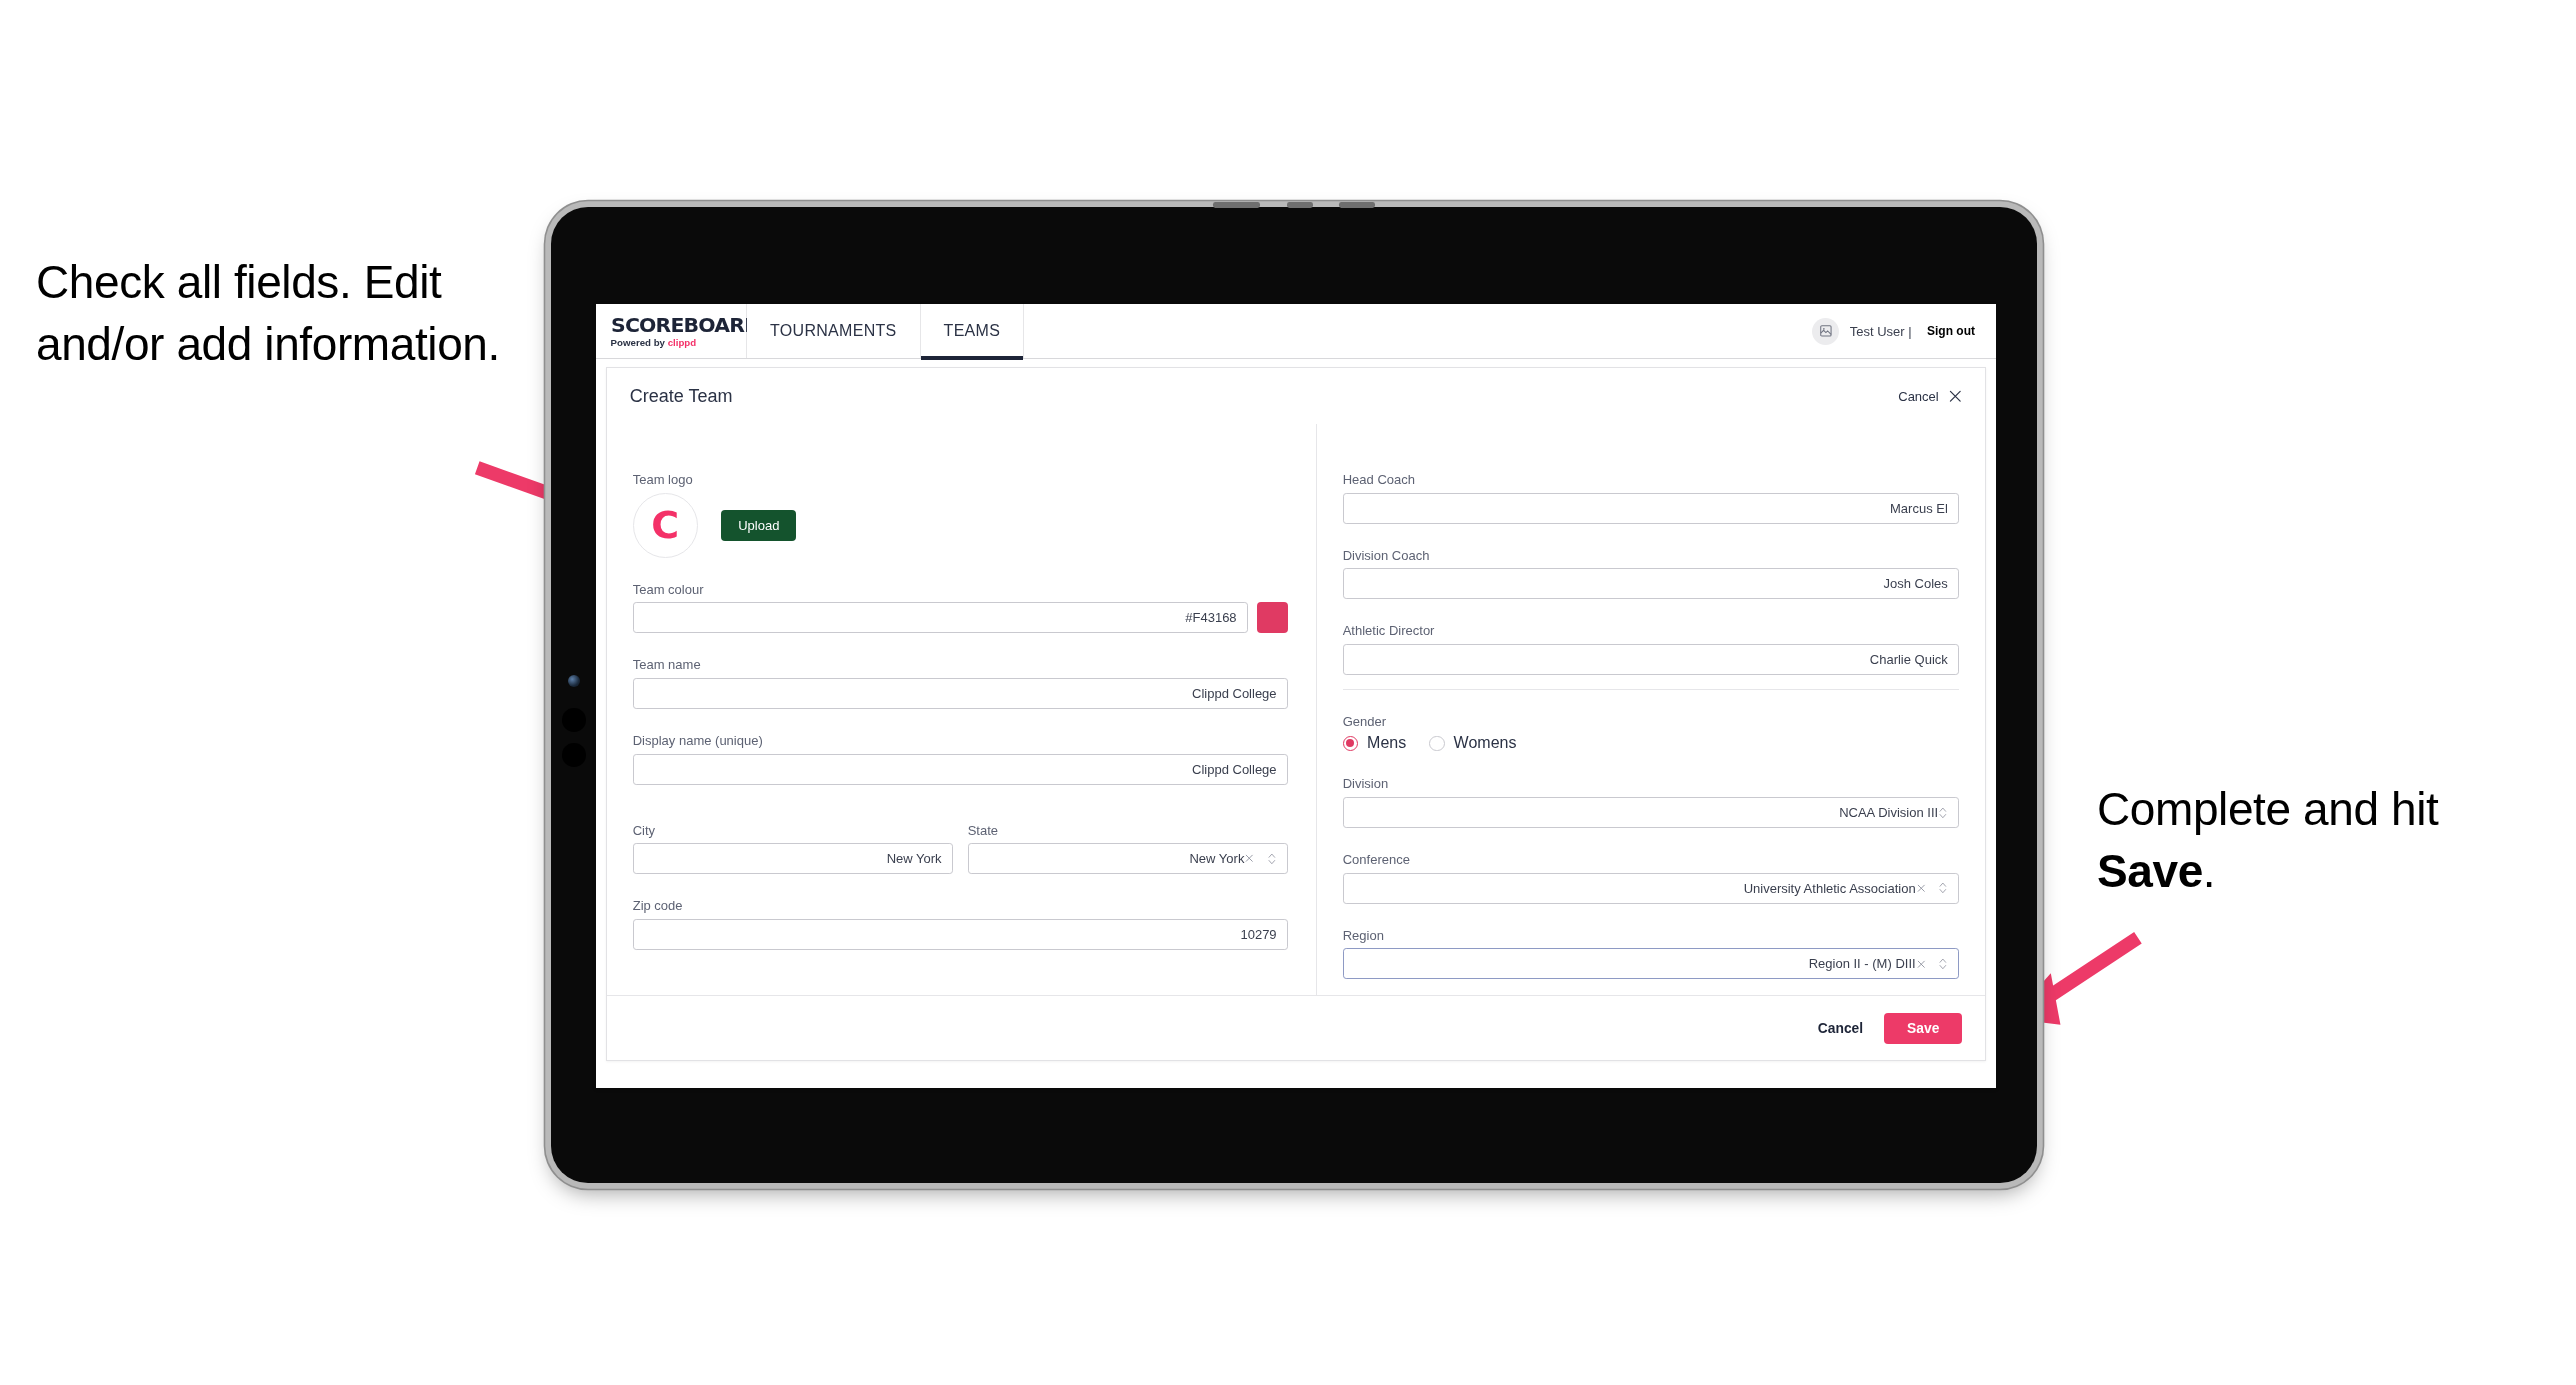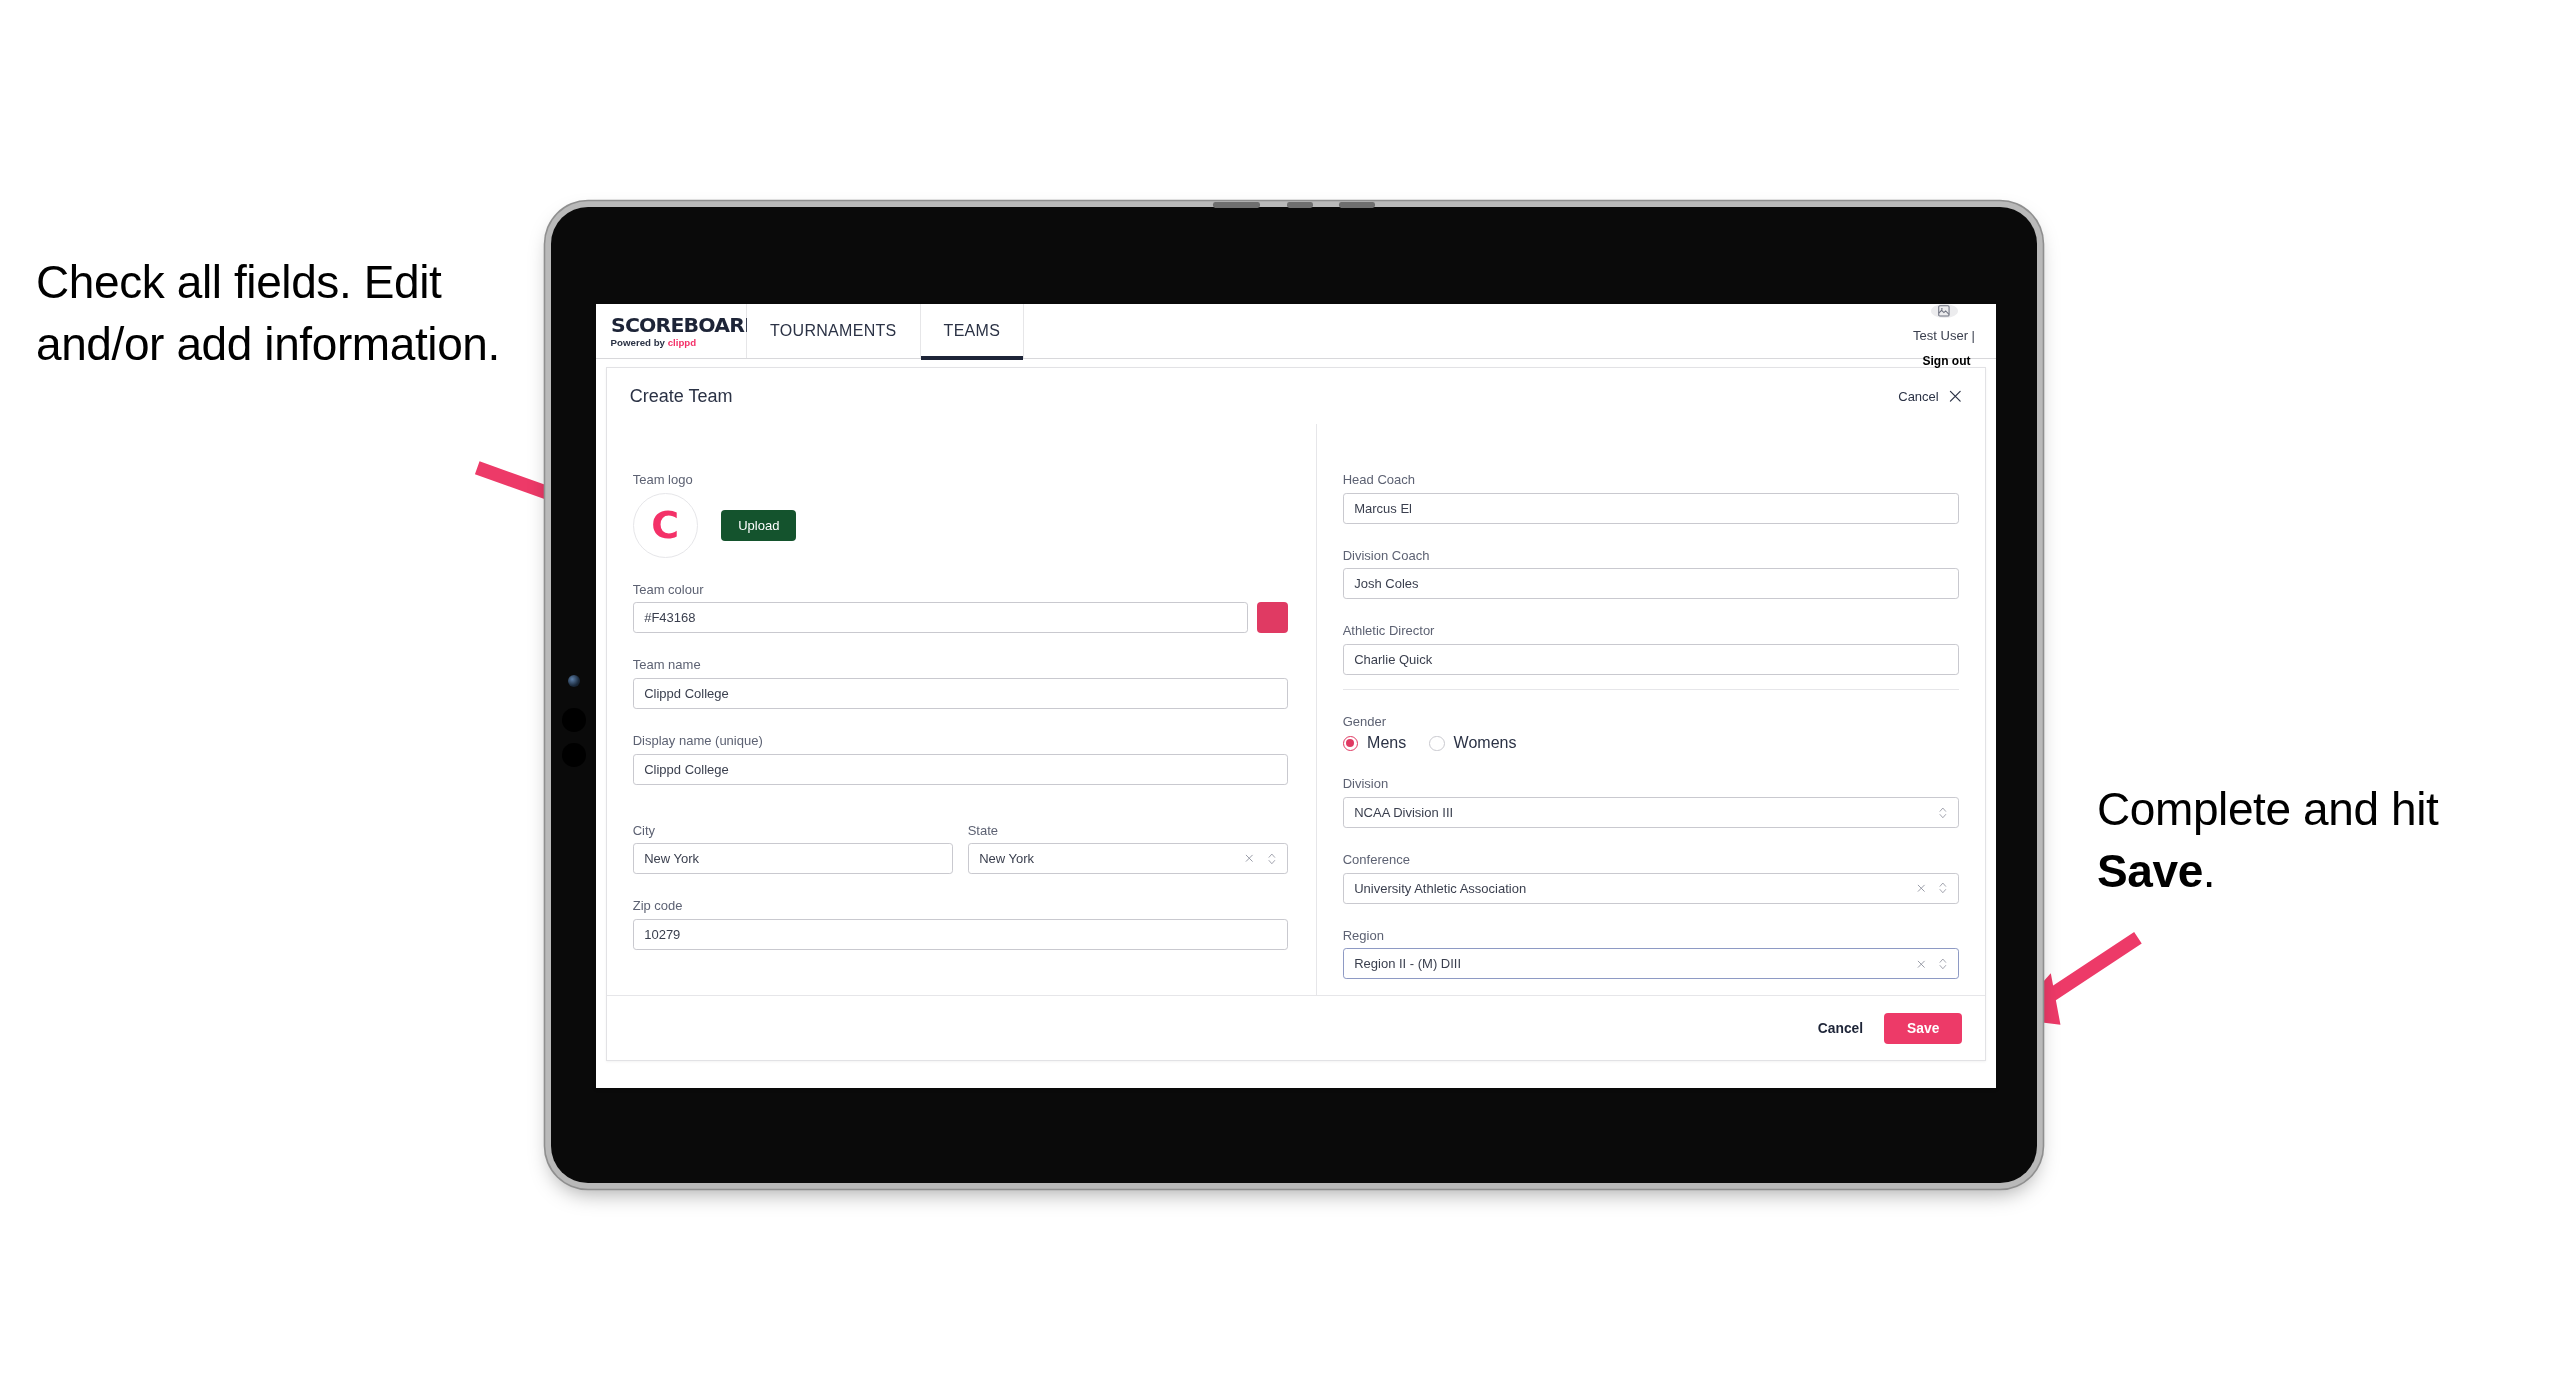--- a/index.html
+++ b/index.html
@@ -152,21 +152,20 @@
   }
   #nav-spacer { flex: 1; border-right: none; }
 
   #user-area {
     display: flex;
     align-items: center;
     gap: 10.5px;
     padding-right: 21px;
     font-size: 13px;
     color: #2b3245;
-    flex-direction: column;
   }
   #avatar {
     width: 27px; height: 27px;
     border-radius: 50%;
     background: #ececee;
     display: flex;
     align-items: center;
     justify-content: center;
   }
   #user-name { font-size: 13px; color: #3a3f4e; }
@@ -241,20 +240,21 @@
     border: 0.8px solid #c9c9cf;
     border-radius: 3.2px;
     background: #ffffff;
     display: flex;
     align-items: center;
     padding: 0 10.5px;
     box-sizing: border-box;
     font-size: 13px;
     color: #3a3f4e;
     cursor: text;
+    text-align: right;
   }
   .input-box .val { flex: 1; }
   .select-box { cursor: pointer; }
   .adorn {
     display: flex;
     align-items: center;
     gap: 12px;
     color: #8c8f9c;
     font-size: 12px;
   }

